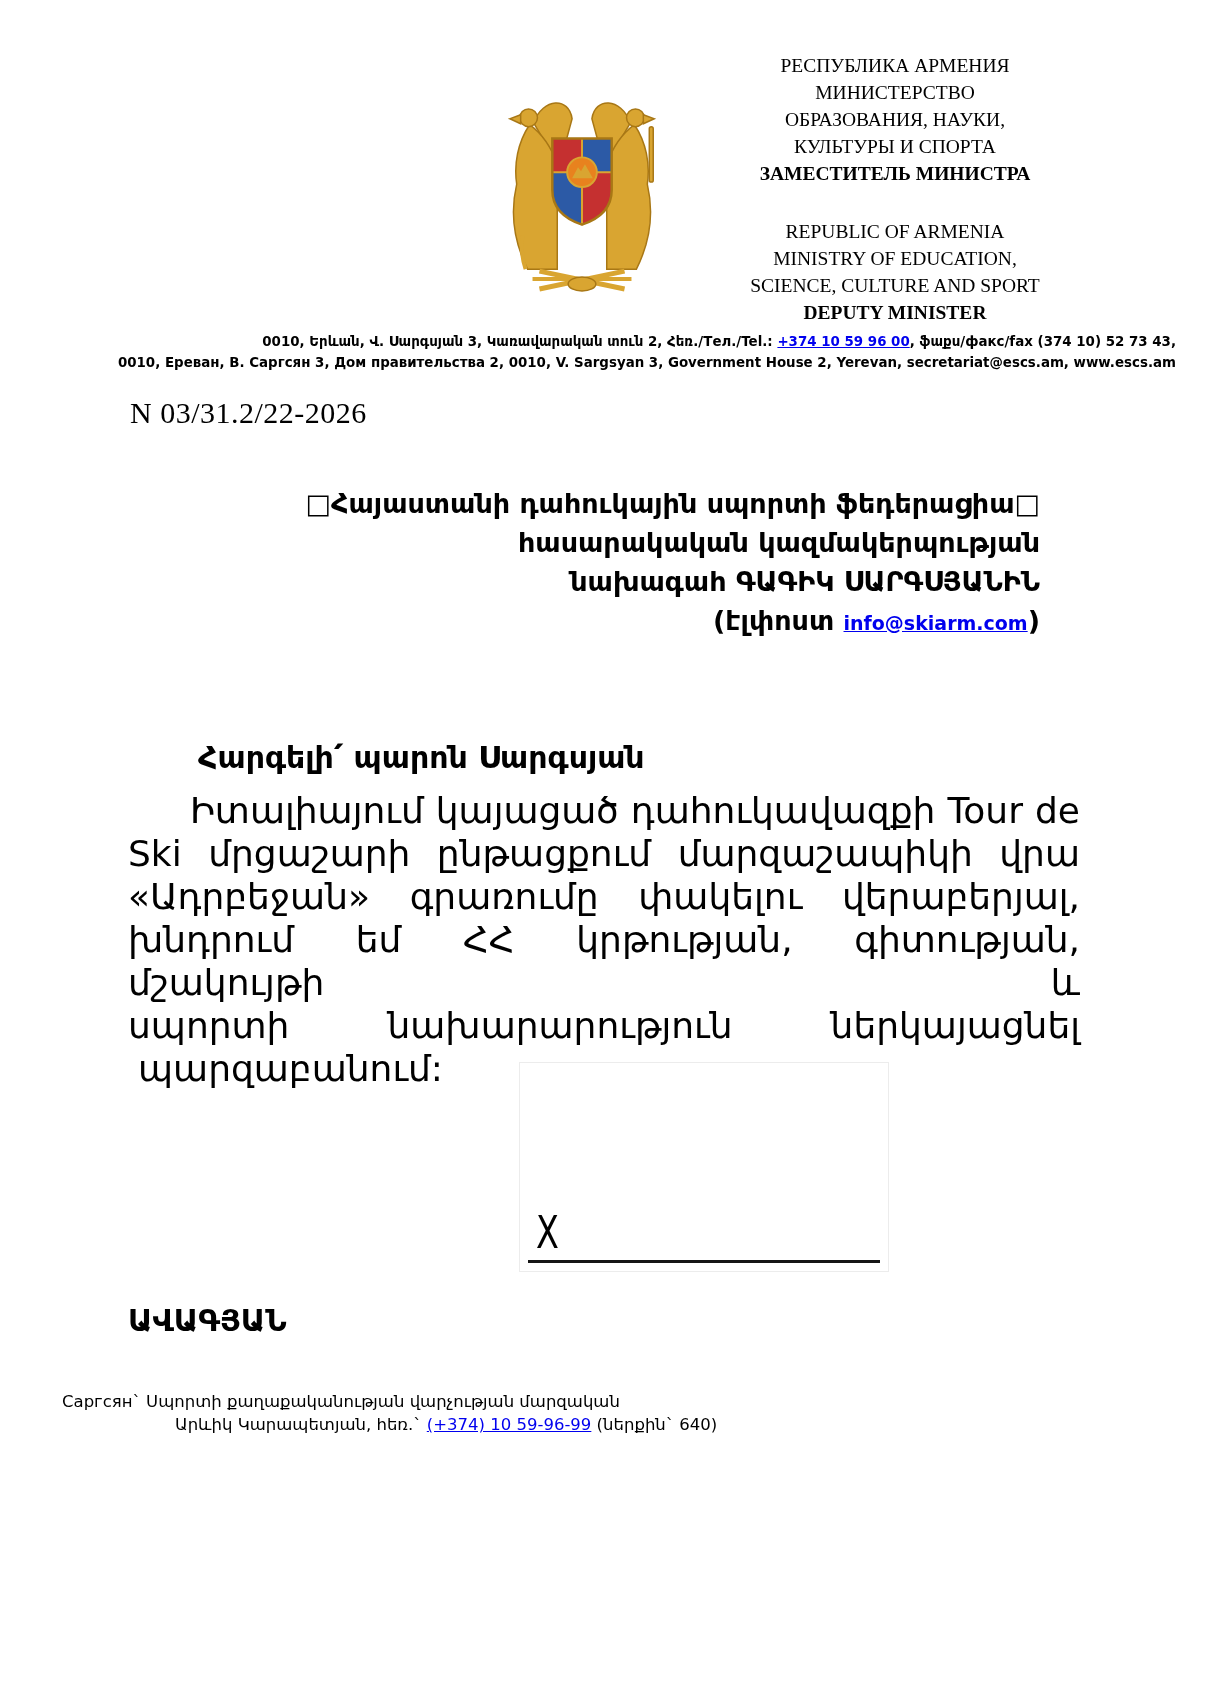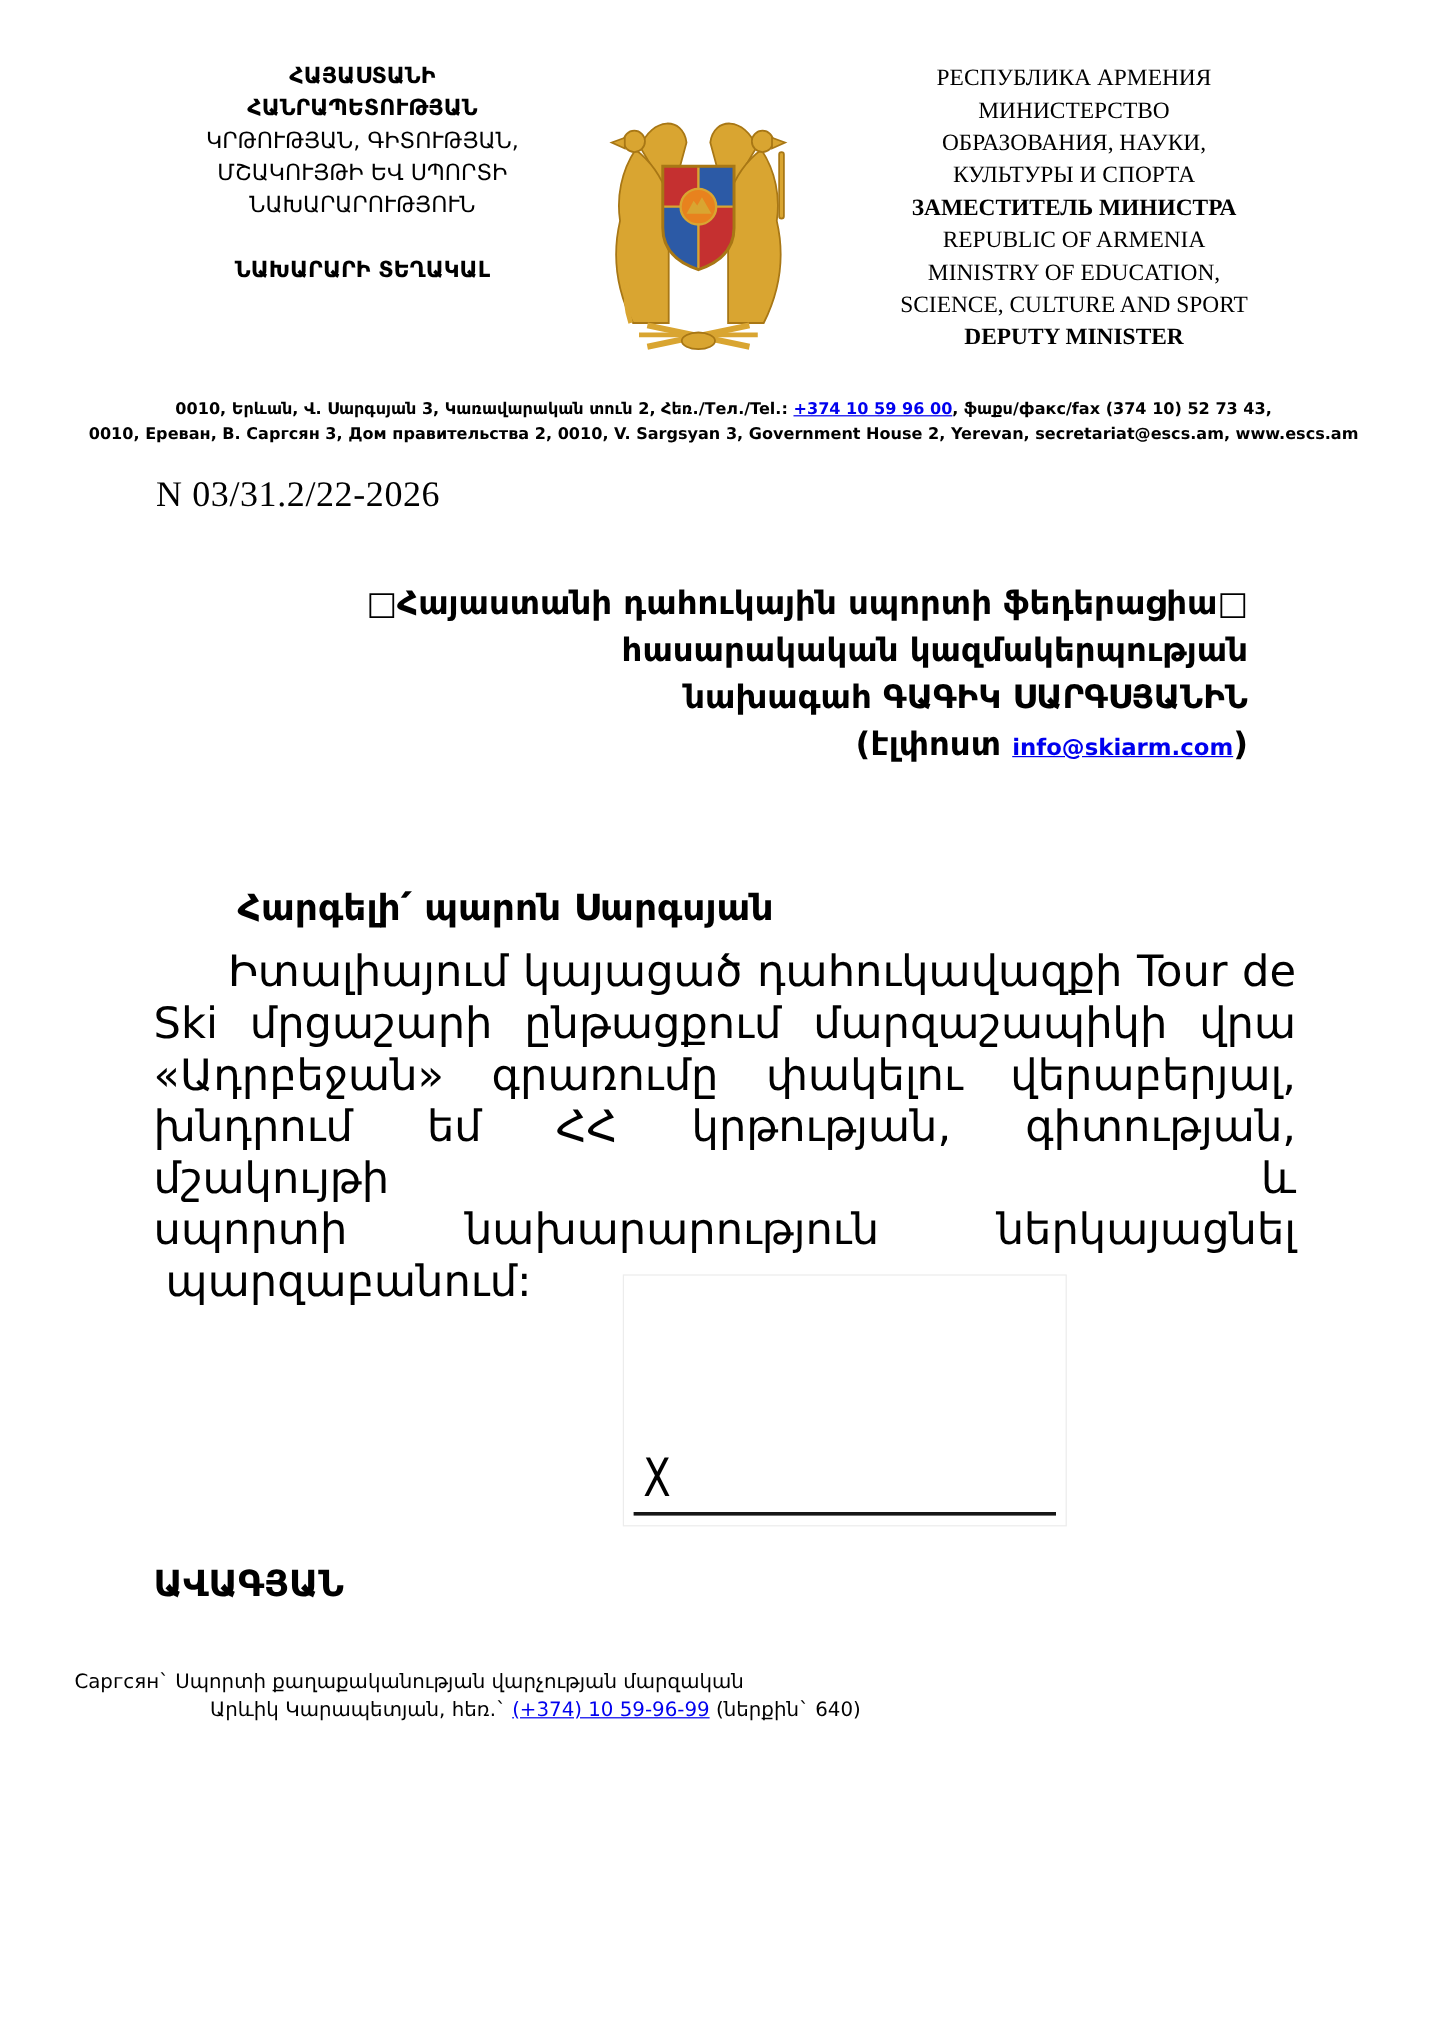--- a/index.html
+++ b/index.html
@@ -18,25 +18,25 @@
   .serif{font-family:"Liberation Serif","DejaVu Serif",serif;}
   .b{font-weight:bold;}
 
   
   .lh-left{position:absolute;left:124px;top:50px;width:356px;text-align:center;
     font-size:18.5px;line-height:27px;}
   .lh-left .deputy{margin-top:27px;font-weight:bold;}
   .emblem{position:absolute;left:488px;top:82px;width:188px;height:220px;}
   .lh-right{position:absolute;left:688px;top:52px;width:414px;text-align:center;
     font-size:19.5px;line-height:27px;}
-  .lh-right .block-gap{margin-top:0;text-align:center;}
+  .lh-right .block-gap{margin-top:31px;text-align:center;}
   .lh-right .bold-line{font-weight:bold;}
 
   
-  .contact{position:absolute;left:30px;top:331px;width:1146px;text-align:center;
+  .contact{position:absolute;left:30px;top:331px;width:1146px;text-align:right;
     font-size:13.4px;line-height:21px;font-weight:bold;white-space:nowrap;}
   .contact a{color:var(--link,#0000EE);text-decoration:underline;}
 
   
   .refnum{position:absolute;left:130px;top:396px;font-size:30px;letter-spacing:.5px;}
 
   
   .addressee{position:absolute;left:150px;top:484px;width:890px;text-align:right;
     font-weight:bold;font-size:27px;line-height:39px;}
   .addressee .email-line a{font-size:19px;color:var(--link,#0000EE);
@@ -71,28 +71,20 @@
 
   
   .g-fill{fill:var(--gold,#D9A531);stroke:var(--gold_dark,#A87715);stroke-width:1.5;}
   .g-stroke{stroke:var(--gold,#D9A531);fill:none;}
 </style>
 </head>
 <body>
 
 <div class="page">
 
-  <div class="lh-left hy">
-    <div class="b">ՀԱՅԱՍՏԱՆԻ</div>
-    <div class="b">ՀԱՆՐԱՊԵՏՈՒԹՅԱՆ</div>
-    <div>ԿՐԹՈՒԹՅԱՆ, ԳԻՏՈՒԹՅԱՆ,</div>
-    <div>ՄՇԱԿՈՒՅԹԻ ԵՎ ՍՊՈՐՏԻ</div>
-    <div>ՆԱԽԱՐԱՐՈՒԹՅՈՒՆ</div>
-    <div class="deputy">ՆԱԽԱՐԱՐԻ ՏԵՂԱԿԱԼ</div>
-  </div>
 
   <svg class="emblem" viewBox="0 0 190 220" xmlns="http://www.w3.org/2000/svg" aria-hidden="true">
 
     <g>
       <path class="g-fill" d="M46 40 C56 14 82 14 85 36 L72 84 Z"></path>
       <path class="g-fill" d="M42 42 C30 60 26 82 29 102 C22 132 27 162 40 188 L70 188 L70 82 C63 62 53 50 42 42 Z"></path>
       <circle class="g-fill" cx="41" cy="35" r="9"></circle>
       <path class="g-fill" d="M33 32 L22 36 L33 41 Z"></path>
       <path class="g-stroke" stroke-width="4" d="M38 188 C34 176 33 166 35 154"></path>
     </g>

